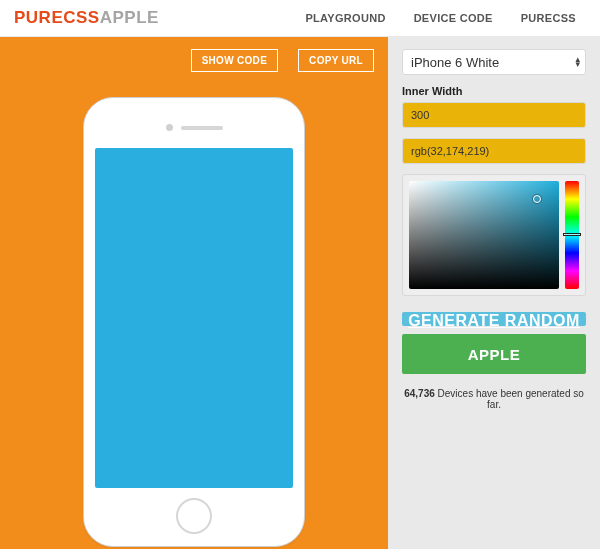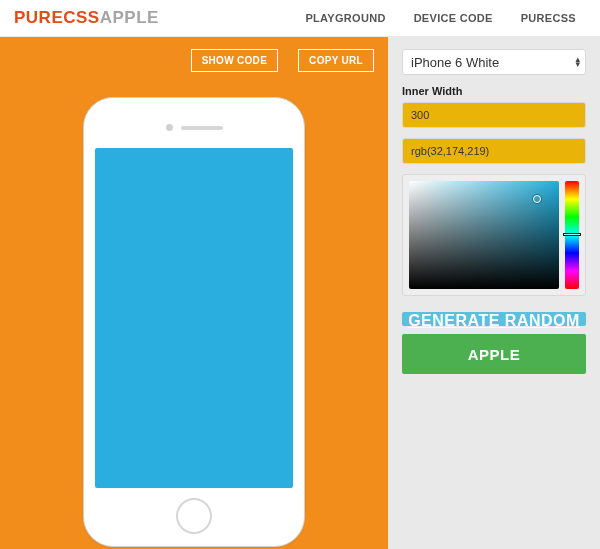--- a/index.html
+++ b/index.html
@@ -86,14 +86,17 @@
         <div class="sv-cursor"></div>
       </div>
       <div class="hue">
         <div class="hue-cursor"></div>
       </div>
     </div>
 
     <button class="btn btn-random">GENERATE RANDOM</button>
     <button class="btn btn-create">APPLE</button>
 
+    <div class="stats">
+      <b>64,736</b><span> Devices have been generated so far.</span>
+    </div>
   </div>
 </div>
 
 </body></html>

